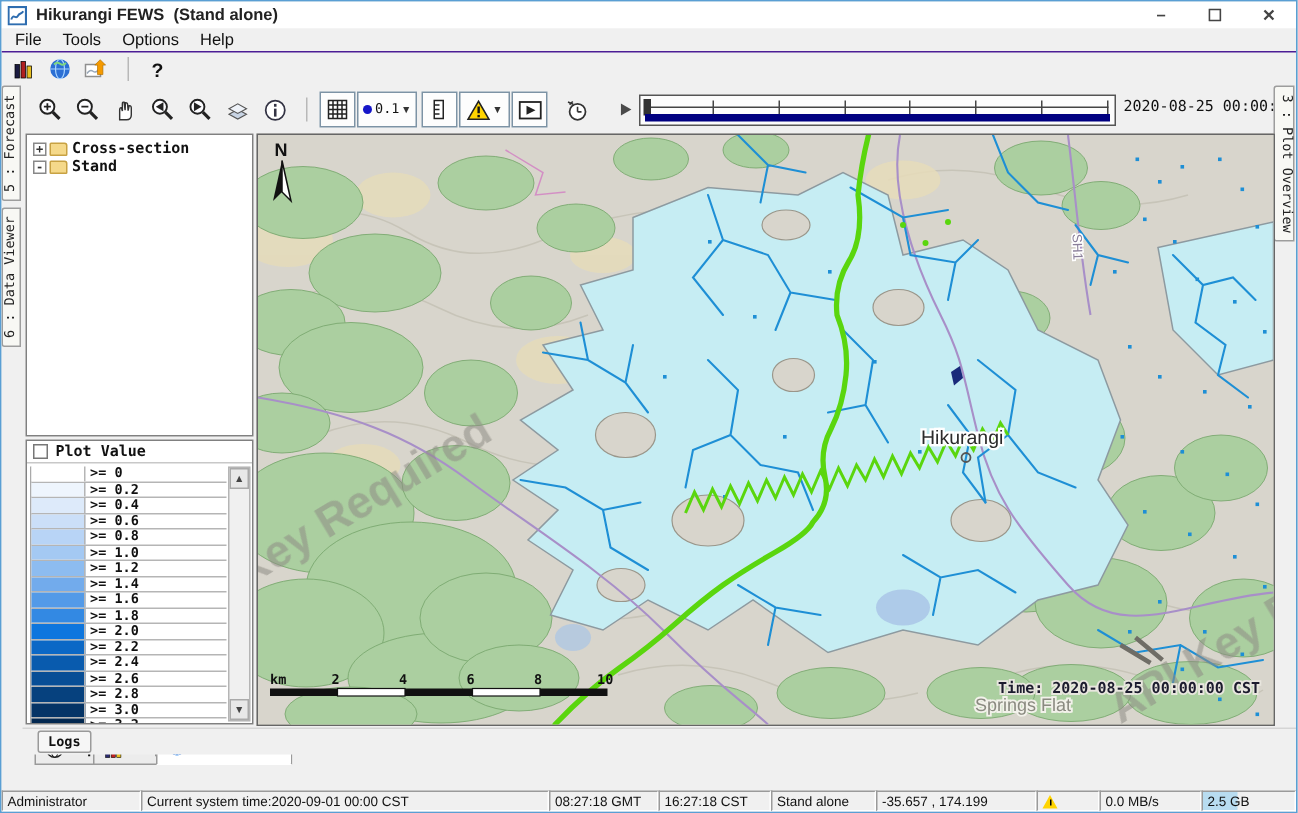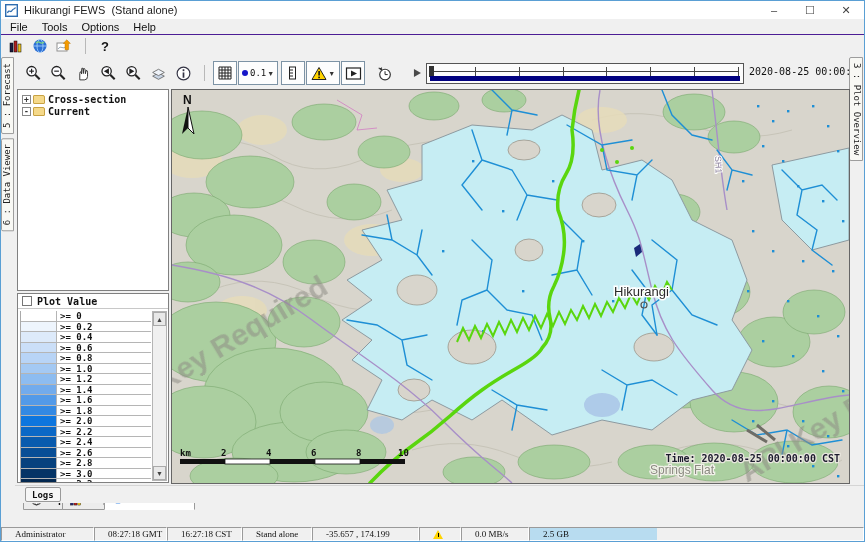--- a/index.html
+++ b/index.html
@@ -1,20 +1,20 @@
 <!DOCTYPE html>
 <html><head>
 <meta charset="utf-8">
 <style>
   * { margin:0; padding:0; box-sizing:border-box; }
   html,body { width:865px; height:542px; overflow:hidden; }
   body { position:relative; background:#f0f0f0; font-family:"Liberation Sans",sans-serif; border:1px solid #5a9fd4; }
 
   
-  .titlebar { position:absolute; left:0; top:0; width:100%; height:18px; background:#fff; display:flex; align-items:center; }
+  .titlebar { position:absolute; left:0; top:0; width:100%; height:18px; background:#fff; display:flex; align-items:center;font-weight:bold; }
   .app-icon { width:13px; height:13px; margin:0 6px 0 4px; }
   .title-text { font-size:11px; color:#222; white-space:pre; }
   .win-controls { margin-left:auto; display:flex; height:100%; }
   .win-btn { width:36px; height:18px; display:flex; align-items:center; justify-content:center; font-size:11px; color:#444; cursor:default; }
 
   
   .menubar { position:absolute; left:0; top:18px; width:100%; height:16px; background:#f0f0f0; display:flex; align-items:center; padding-left:2px; border-bottom:1px solid #4c1d95; }
   .menu-item { font-size:11px; color:#111; padding:1px 7px; }
 
   
@@ -80,21 +80,21 @@
   
   .bottom-tabs { position:absolute; left:14px; right:0; top:483px; height:27px; background:#f0f0f0; }
   .btab { position:absolute; bottom:1px; display:flex; align-items:center; gap:3px; border:1px solid #9a9a9a; border-radius:3px 3px 0 0; background:#ececec; padding:0 6px; height:21px; font-family:"DejaVu Sans Mono",monospace; font-size:10px; font-weight:bold; color:#111; }
   .btab.active { background:#fff; height:25px; border-bottom:1px solid #fff; }
   .btab .wicon { font-size:10px; color:#222; font-weight:bold; }
   .logs-row { position:absolute; left:14px; right:0; top:484px; height:18px; background:#f0f0f0; border-top:1px solid #d5d5d5; }
   .logs-btn { position:absolute; left:10px; top:1px; height:15px; border:1px solid #9a9a9a; border-radius:2px; background:#f6f6f6; font-family:"DejaVu Sans Mono",monospace; font-size:9px; font-weight:bold; padding:0 6px; color:#111; display:flex; align-items:center; }
 
   
   .statusbar { position:absolute; left:0; right:0; bottom:0; height:14px; display:flex; background:#f0f0f0; }
-  .scell { border:1px solid; border-color:#9a9a9a #fff #fff #9a9a9a; font-family:Liberation Serif, serif; font-size:9px; color:#111; padding:0 13px; display:flex; align-items:center; white-space:nowrap; overflow:hidden; position:relative;text-align:right; }
+  .scell { border:1px solid; border-color:#9a9a9a #fff #fff #9a9a9a; font-family:Liberation Sans, sans-serif; font-size:9px; color:#111; padding:0 3px; display:flex; align-items:center; white-space:nowrap; overflow:hidden; position:relative;text-align:right; }
   .mem-fill { position:absolute; left:0; top:0; bottom:0; width:38%; background:#b8dcf0; }
   .mem-text { position:relative; }
   .warn-tri { width:0; height:0; border-left:5px solid transparent; border-right:5px solid transparent; border-bottom:9px solid #ffd400; position:relative; }
   .warn-tri:after { content:""; position:absolute; left:-0.5px; top:3px; width:1px; height:4px; background:#000; }
 </style>
 </head>
 <body>
 
 <div class="titlebar">
   <svg class="app-icon" viewBox="0 0 13 13">
@@ -295,21 +295,21 @@
 
 <div class="tree-panel">
   <div class="tree-row">
     <span class="expander">+</span>
     <span class="folder"></span>
     <span>Cross-section</span>
   </div>
   <div class="tree-row">
     <span class="expander">-</span>
     <span class="folder"></span>
-    <span>Current</span>
+    <span>Stand</span>
   </div>
 </div>
 
 <div class="legend-panel">
   <div class="legend-head">
     <span class="cb"></span>
     <span class="legend-head-label">Plot Value</span>
   </div>
   <div class="legend-body">
     <div class="lrow">
@@ -612,20 +612,21 @@
     <span class="wicon">✕</span>
   </div>
 </div>
 
 <div class="logs-row">
   <div class="logs-btn">Logs</div>
 </div>
 
 <div class="statusbar">
   <div class="scell" style="width:93px">Administrator</div>
+  <div class="scell" style="width:272px">Current system time:2020-09-01 00:00 CST</div>
   <div class="scell" style="width:73px">08:27:18 GMT</div>
   <div class="scell" style="width:75px">16:27:18 CST</div>
   <div class="scell" style="width:70px">Stand alone</div>
   <div class="scell" style="width:107px">-35.657 , 174.199</div>
   <div class="scell" style="width:42px; justify-content:flex-start">
     <span class="warn-tri"></span>
   </div>
   <div class="scell" style="width:68px">0.0 MB/s</div>
   <div class="scell" style="flex:1">
     <span class="mem-fill"></span>

